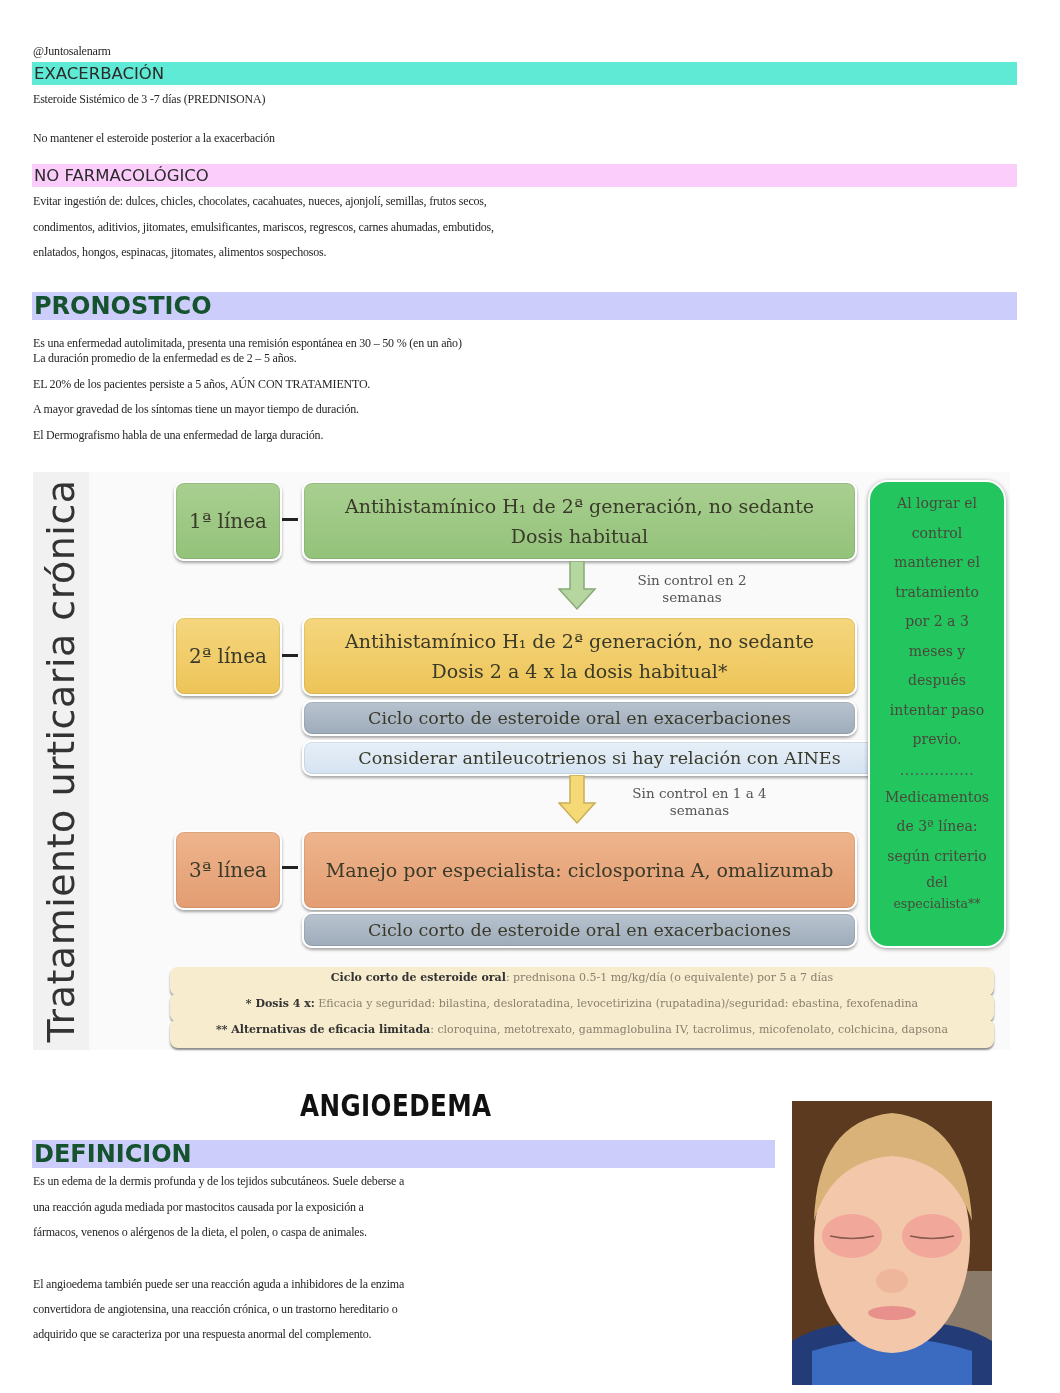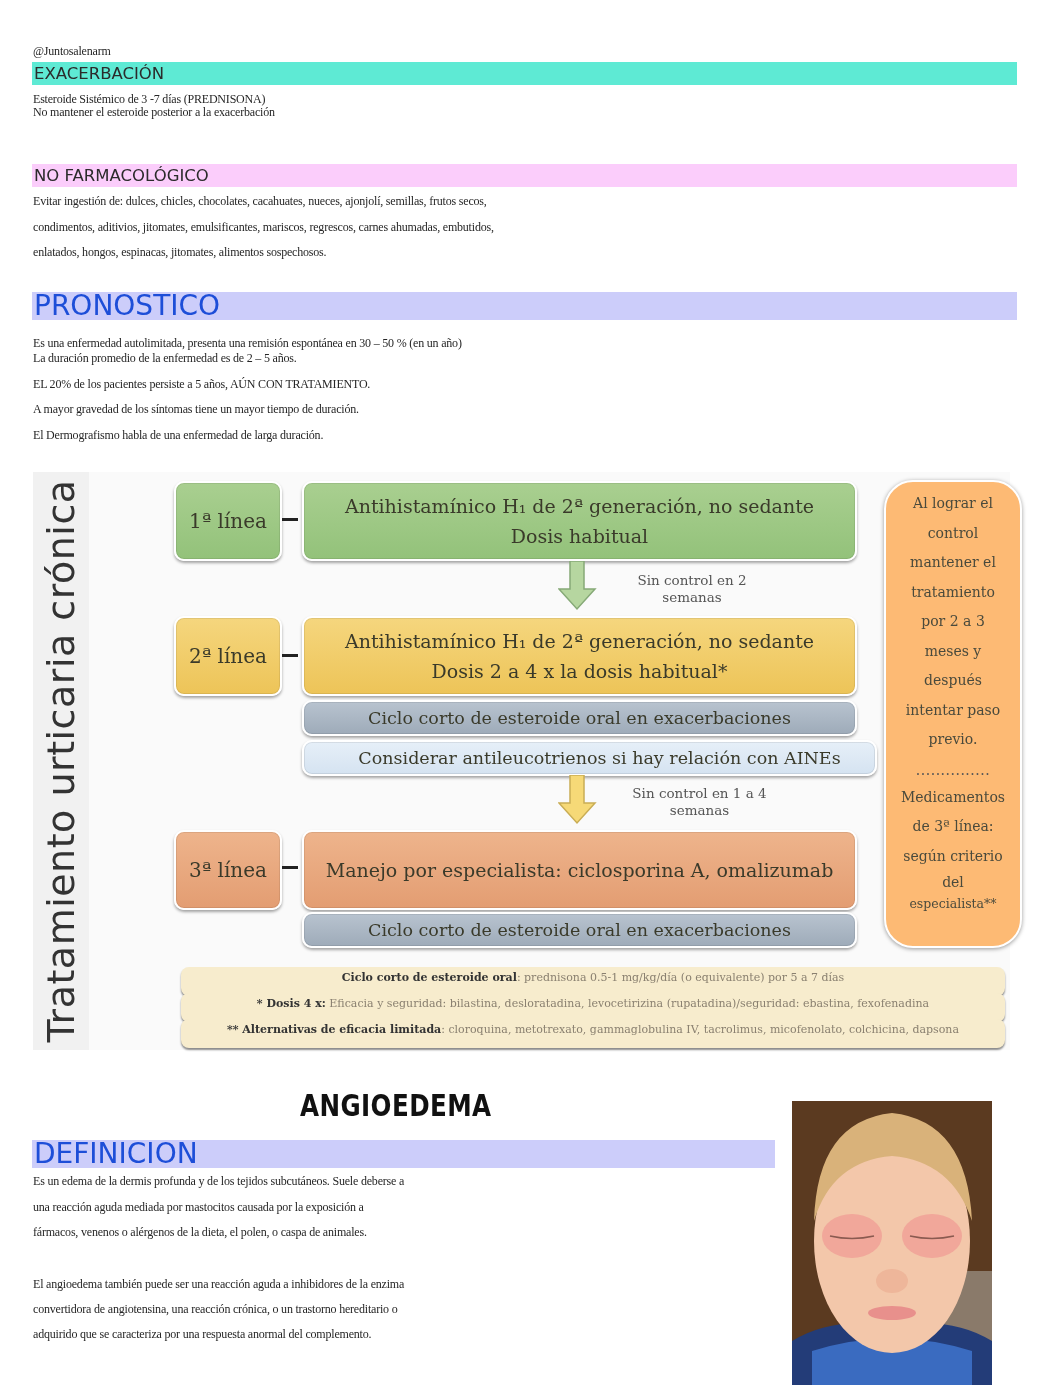--- a/index.html
+++ b/index.html
@@ -2,21 +2,21 @@
 <html><head>
 <meta charset="utf-8">
 <style>
   html, body { margin: 0; padding: 0; background: #ffffff; }
   body { width: 1060px; height: 1393px; position: relative; overflow: hidden;
          font-family: "DejaVu Sans", sans-serif; color: #262626; }
   .abs { position: absolute; }
   .txt { font-size: 12px; line-height: 25.5px; letter-spacing: -0.2px; white-space: nowrap; font-family: Liberation Serif, serif; }
   .band { position: absolute; left: 32px; height: 23px; }
   .band span { position: absolute; left: 2px; top: 0; font-size: 16.5px; line-height: 23px; color: #2b2b2b; }
-  .band.big span { font-size: 28px; font-weight: normal; line-height: 28px; color: #1d4ed8; }
+  .band.big span { font-size: 24px; font-weight: bold; line-height: 28px; color: #14532d; }
 
   
   .fc-wrap { position: absolute; left: 33px; top: 472px; width: 977px; height: 578px; background: #fafafa; }
   .vtitle { position: absolute; left: 33px; top: 472px; width: 56px; height: 578px; background: #f1f1f1; }
   .vtitle span { position: absolute; left: 50%; top: 50%; transform: translate(-50%,-50%) rotate(-90deg);
                  white-space: nowrap; font-size: 38px; color: #333; letter-spacing: 0.5px; }
   .box { position: absolute; border-radius: 10px; border: 2px solid #ffffff;
          box-shadow: 0 2px 3px rgba(0,0,0,0.35), inset 0 0 0 1px rgba(0,0,0,0.08);
          display: flex; align-items: center; justify-content: center; text-align: center;
          font-family: "DejaVu Serif", serif; color: #3a3a2a; }
@@ -24,45 +24,45 @@
   .yellow { background: linear-gradient(#f5d67e, #edc458); }
   .orange { background: linear-gradient(#eeb48c, #e39d72); }
   .grey { background: linear-gradient(#b8c3cf, #9eabb9); }
   .lightblue { background: linear-gradient(#e6eff8, #d5e3f1); }
   .linea { font-size: 20px; }
   .main-t { font-size: 19px; line-height: 30px; flex-direction: column; }
   .sub-t { font-size: 17.5px; }
   .dash { position: absolute; height: 3px; width: 16px; background: #222; }
   .arrow-note { position: absolute; font-family: "DejaVu Serif", serif; font-size: 13.5px; color: #555;
                 text-align: center; line-height: 17px; }
-  .side { position: absolute; left: 868px; top: 480px; width: 134px; height: 464px; border-radius: 29px;
-          background: #fdba74; border: 2px solid #ffffff; box-shadow: 0 1px 4px rgba(0,0,0,0.4);
-          font-family: "DejaVu Serif", serif; color: #4a4a3c; font-size: 14px; text-align: center; margin-left: 16px; }
+  .side { position: absolute; left: 868px; top: 480px; width: 134px; height: 464px; border-radius: 20px;
+          background: #22c55e; border: 2px solid #ffffff; box-shadow: 0 1px 4px rgba(0,0,0,0.4);
+          font-family: "DejaVu Serif", serif; color: #4a4a3c; font-size: 14px; text-align: center; }
   .side .ln { display: block; line-height: 29.5px; }
   .side .dots { display: block; margin: 2px 10px 0; letter-spacing: 0.5px; line-height: 26px; color: #555; }
-  .foot { position: absolute; left: 181px; width: 824px; height: 29px; background: #f7eccd;
+  .foot { position: absolute; left: 170px; width: 824px; height: 29px; background: #f7eccd;
           border-radius: 8px; box-shadow: 0 2px 2px rgba(0,0,0,0.45); font-family: "DejaVu Serif", serif;
           font-size: 11px; line-height: 21px; text-align: center; color: #8a8070; white-space: nowrap; }
   .foot b { color: #333; }
 
   .angio { position: absolute; left: 300px; top: 1088px; font-size: 30px; font-weight: bold; letter-spacing: 0.5px;
            font-family: "DejaVu Sans", sans-serif; color: #111; transform: scaleX(0.82); transform-origin: left center; }
   .photo { position: absolute; left: 792px; top: 1101px; width: 200px; height: 284px; overflow: hidden;
            background: #5a3a22; }
 </style>
 </head>
 <body>
 
 <div class="abs txt" style="left:33px;top:39px;">@Juntosalenarm</div>
 
 <div class="band" style="top:62px;width:985px;background:#5eead4;">
   <span>EXACERBACIÓN</span>
 </div>
 <div class="abs txt" style="left:33px;top:87px;">Esteroide Sistémico de 3 -7 días (PREDNISONA)</div>
-<div class="abs txt" style="left:33px;top:100px;">No mantener el esteroide posterior a la exacerbación</div>
+<div class="abs txt" style="left:33px;top:126px;">No mantener el esteroide posterior a la exacerbación</div>
 
 <div class="band" style="top:164px;width:985px;background:#fbcdfb;">
   <span>NO FARMACOLÓGICO</span>
 </div>
 <div class="abs txt" style="left:33px;top:189px;">Evitar ingestión de: dulces, chicles, chocolates, cacahuates, nueces, ajonjolí, semillas, frutos secos,</div>
 <div class="abs txt" style="left:33px;top:215px;">condimentos, aditivios, jitomates, emulsificantes, mariscos, regrescos, carnes ahumadas, embutidos,</div>
 <div class="abs txt" style="left:33px;top:240px;">enlatados, hongos, espinacas, jitomates, alimentos sospechosos.</div>
 
 <div class="band big" style="top:292px;height:28px;width:985px;background:#cccdfa;">
   <span>PRONOSTICO</span>

